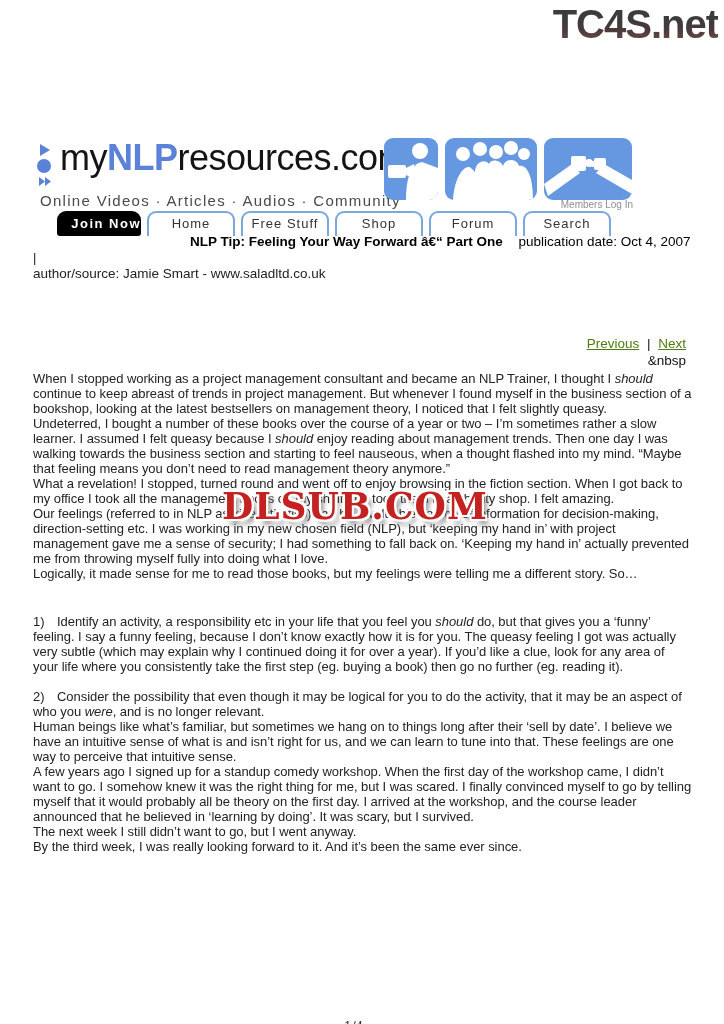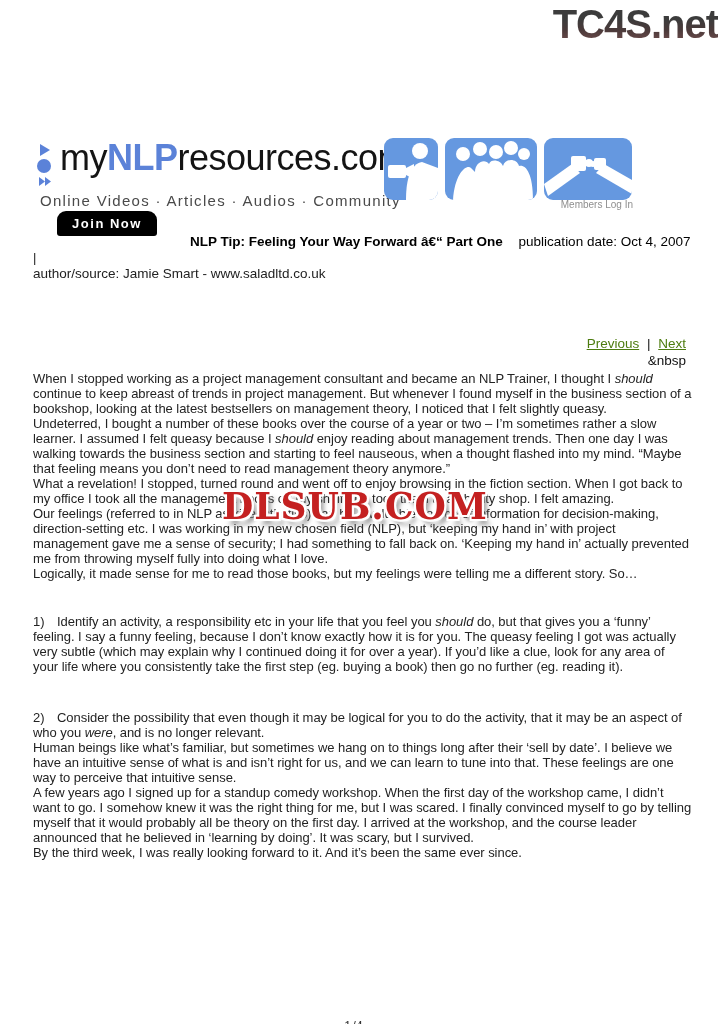--- a/index.html
+++ b/index.html
@@ -22,22 +22,22 @@
   
   .tiles{position:absolute;left:384px;top:138px;display:flex;gap:7px;}
   .tile{background:#6598e0;border-radius:9px;height:62px;overflow:hidden;}
   .tile.t1{width:54px;}.tile.t2{width:92px;}.tile.t3{width:88px;}
 
   .members{position:absolute;left:500px;top:199px;width:133px;text-align:right;
            font-size:10px;color:#8f8f8f;}
 
   
   .nav{position:absolute;left:57px;top:211px;display:flex;align-items:flex-end;}
-  .join{width:100px;height:25px;background:#000;color:#fff;font-weight:bold;font-size:13px;
-        letter-spacing:1.5px;text-align:center;line-height:25px;border-radius:9px 9px 3px 3px;cursor:pointer;}
+  .join{width:84px;height:25px;background:#000;color:#fff;font-weight:bold;font-size:13px;
+        letter-spacing:1.5px;text-align:right;line-height:25px;border-radius:9px 9px 3px 3px;cursor:pointer;}
   .tab{width:84px;height:20px;border:2px solid #7aa8dc;border-bottom:none;border-radius:9px 9px 0 0;
        margin-left:6px;text-align:center;font-size:13px;letter-spacing:1px;color:#333;
        padding-top:3px;background:#fff;cursor:pointer;}
 
   
   .title-row{position:absolute;left:190px;top:234px;font-size:13.5px;color:#000;white-space:nowrap;}
   .title-row .title{font-weight:bold;}
   .title-row .pubdate{margin-left:12px;}
   .pipe{position:absolute;left:33px;top:250px;font-size:13px;color:#222;}
   .author{position:absolute;left:33px;top:266px;font-size:13.5px;color:#222;}
@@ -116,20 +116,27 @@
         <rect x="50" y="20" width="12" height="12" rx="2" fill="#fff"></rect>
         <circle cx="49" cy="26" r="3" fill="#fff"></circle>
       </svg>
     </div>
   </div>
 
   <div class="members">Members Log In</div>
 
   <div class="nav">
     <div class="join">Join Now</div>
+    <div style="display:flex">
+        <div class="tab">Home</div>
+        <div class="tab">Free Stuff</div>
+        <div class="tab">Shop</div>
+        <div class="tab">Forum</div>
+        <div class="tab">Search</div>
+      </div>
   </div>
 
   <div class="title-row">
     <span class="title">NLP Tip: Feeling Your Way Forward â€“ Part One</span>
     <span class="pubdate">publication date: Oct 4, 2007</span>
   </div>
 
   <div class="pipe">|</div>
   <div class="author">author/source: Jamie Smart - www.saladltd.co.uk</div>
 
@@ -140,23 +147,24 @@
   </div>
   <div class="nbsp">&amp;nbsp</div>
 
   <div class="body">
       <div class="para"><span>When I stopped working as a project management consultant and became an NLP Trainer, I thought I </span><em>should</em><span> continue to keep abreast of trends in project management. But whenever I found myself in the business section of a bookshop, looking at the latest bestsellers on management theory, I noticed that I felt slightly queasy.</span></div>
       <div class="para"><span>Undeterred, I bought a number of these books over the course of a year or two – I’m sometimes rather a slow learner. I assumed I felt queasy because I </span><em>should</em><span> enjoy reading about management trends. Then one day I was walking towards the business section and starting to feel nauseous, when a thought flashed into my mind. “Maybe that feeling means you don’t need to read management theory anymore.”</span></div>
       <div class="para"><span>What a revelation! I stopped, turned round and went off to enjoy browsing in the fiction section. When I got back to my office I took all the management books off my shelf and took them to a charity shop. I felt amazing.</span></div>
       <div class="para"><span>Our feelings (referred to in NLP as kinaesthetics) can be a valuable source of information for decision-making, direction-setting etc. I was working in my new chosen field (NLP), but ‘keeping my hand in’ with project management gave me a sense of security; I had something to fall back on. ‘Keeping my hand in’ actually prevented me from throwing myself fully into doing what I love.</span></div>
       <div class="para"><span>Logically, it made sense for me to read those books, but my feelings were telling me a different story. So…</span></div>
       <div class="para" style="margin-top: 33px;"><span class="num">1)</span><span>Identify an activity, a responsibility etc in your life that you feel you </span><em>should</em><span> do, but that gives you a ‘funny’ feeling. I say a funny feeling, because I don’t know exactly how it is for you. The queasy feeling I got was actually very subtle (which may explain why I continued doing it for over a year). If you’d like a clue, look for any area of your life where you consistently take the first step (eg. buying a book) then go no further (eg. reading it).</span></div>
-      <div class="para" style="margin-top: 36px;"><span class="num">2)</span><span>Consider the possibility that even though it may be logical for you to do the activity, that it may be an aspect of who you </span><em>were</em><span>, and is no longer relevant.</span></div>
+      <div class="para" style="margin-top: 15px;"><span class="num">2)</span><span>Consider the possibility that even though it may be logical for you to do the activity, that it may be an aspect of who you </span><em>were</em><span>, and is no longer relevant.</span></div>
       <div class="para"><span>Human beings like what’s familiar, but sometimes we hang on to things long after their ‘sell by date’. I believe we have an intuitive sense of what is and isn’t right for us, and we can learn to tune into that. These feelings are one way to perceive that intuitive sense.</span></div>
       <div class="para"><span>A few years ago I signed up for a standup comedy workshop. When the first day of the workshop came, I didn’t want to go. I somehow knew it was the right thing for me, but I was scared. I finally convinced myself to go by telling myself that it would probably all be theory on the first day. I arrived at the workshop, and the course leader announced that he believed in ‘learning by doing’. It was scary, but I survived.</span></div>
+      <div class="para"><span>The next week I still didn’t want to go, but I went anyway.</span></div>
       <div class="para"><span>By the third week, I was really looking forward to it. And it’s been the same ever since.</span></div>
     </div>
 
   <div class="dlsub">DLSUB.COM</div>
 
   <div class="pagenum">1/4</div>
 
 </div>
 
 </body></html>

